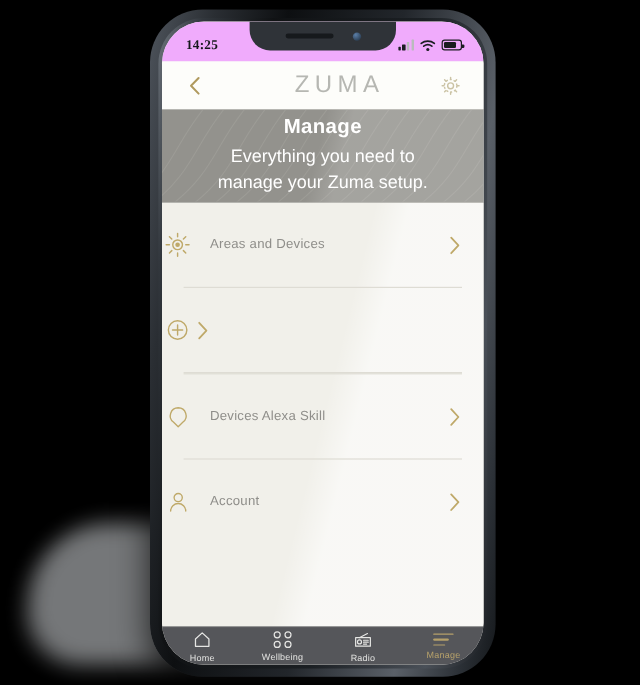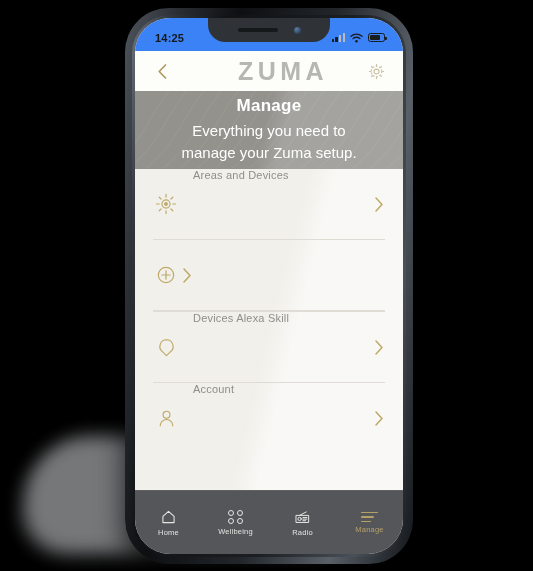--- a/index.html
+++ b/index.html
@@ -43,23 +43,23 @@
     width:122px; height:24px; background:#2f3338;
     border-radius:0 0 17px 17px; z-index:40;
     display:flex; align-items:center; justify-content:center; gap:16px;
   }
   .speaker{ width:40px; height:4px; background:#16191c; border-radius:3px; }
   .camera{ width:7px; height:7px; border-radius:50%;
            background:radial-gradient(circle at 35% 30%,#5b7fa8,#1d2a38); }
 
   
   .statusbar{
-    position:relative; height:33px; background:#3b82f6;
+    position:relative; height:33px; background:#f0abfc;
     display:flex; align-items:center; justify-content:space-between;
-    padding:6px 18px 0 20px; z-index:30;
+    padding:6px 18px 0 20px; z-index:30;font-family:Liberation Serif, serif;
   }
   .clock{ font-size:11px; font-weight:700; color:#15181b; letter-spacing:.2px; }
   .status-icons{ display:flex; align-items:center; gap:5px; }
   .sig{ display:flex; align-items:flex-end; gap:1.3px; height:9px; }
   .sig i{ width:2.4px; background:#1a1d20; border-radius:.5px; display:block; }
   .sig i:nth-child(1){ height:3px; }
   .sig i:nth-child(2){ height:5px; }
   .sig i:nth-child(3){ height:7px; background:#b9bbbd; }
   .sig i:nth-child(4){ height:9px; background:#b9bbbd; }
   .batt{ width:17px; height:9px; border:1.2px solid #1a1d20; border-radius:2.5px;
@@ -68,21 +68,21 @@
                 width:1.6px; height:3.4px; background:#1a1d20; border-radius:0 1px 1px 0; }
   .batt span{ display:block; height:100%; width:78%; background:#1a1d20; border-radius:1px; }
 
   
   .app-header{
     position:relative; height:40px; background:#fdfdfa;
     display:flex; align-items:center; justify-content:space-between;
     padding:0 14px; z-index:20;
   }
   .logo{
-    font-size:25px; letter-spacing:4.5px; color:#b6b7b2; font-weight:700;
+    font-size:20px; letter-spacing:4.5px; color:#b6b7b2; font-weight:400;
     font-family:"Liberation Sans", sans-serif; padding-left:4px;margin-left:24px;
   }
   .icon-btn{ width:26px; height:26px; display:flex; align-items:center; justify-content:center; cursor:pointer; }
 
   
   .banner{
     position:relative; height:78px; overflow:hidden;
     background:#93928d;
     display:flex; flex-direction:column; align-items:center; justify-content:center;
     text-align:center; color:#fff;
@@ -99,31 +99,31 @@
   
   .list{
     position:relative; flex:1; overflow:hidden;
     background:#f1f0ea;
   }
   .list-sheen{
     position:absolute; inset:0; pointer-events:none;
     background:linear-gradient(104deg,rgba(255,255,255,0) 50%,rgba(255,255,255,.55) 58%,rgba(255,255,255,.55) 100%);
   }
   .row{
-    position:relative; height:70px; display:flex; 
-    padding:0 16px 0 18px; cursor:pointer; z-index:2;
+    position:relative; height:70px; display:flex; align-items:center;
+    padding:0 16px 0 0; cursor:pointer; z-index:2;
   }
   .row .ico{ width:26px; display:flex; align-items:center; justify-content:center; flex-shrink:0; }
   .row .label{ flex:1; margin-left:14px; font-size:11px; color:#8f8e8a; letter-spacing:.2px; }
   .row .chev{ width:16px; display:flex; align-items:center; justify-content:center; }
   .divider{ position:relative; height:1px; margin:0 18px; background:#dedcd4; z-index:2; }
 
   
   .tabbar{
-    position:relative; height:64px; background:#55565a;
+    position:relative; height:32px; background:#55565a;
     display:flex; align-items:center; z-index:25;
     box-shadow:inset 0 1px 0 rgba(255,255,255,.07);
   }
   .tab{
     flex:1; display:flex; flex-direction:column; align-items:center;
     justify-content:center; gap:3px; cursor:pointer; padding-top:2px;
   }
   .tab .tlabel{ font-size:7.5px; letter-spacing:.2px; color:#e2e2e0; }
   .tab.active .tlabel{ color:#b5a06a; }
   .wb-dots{ display:grid; grid-template-columns:repeat(2,1fr); gap:2.5px; }

